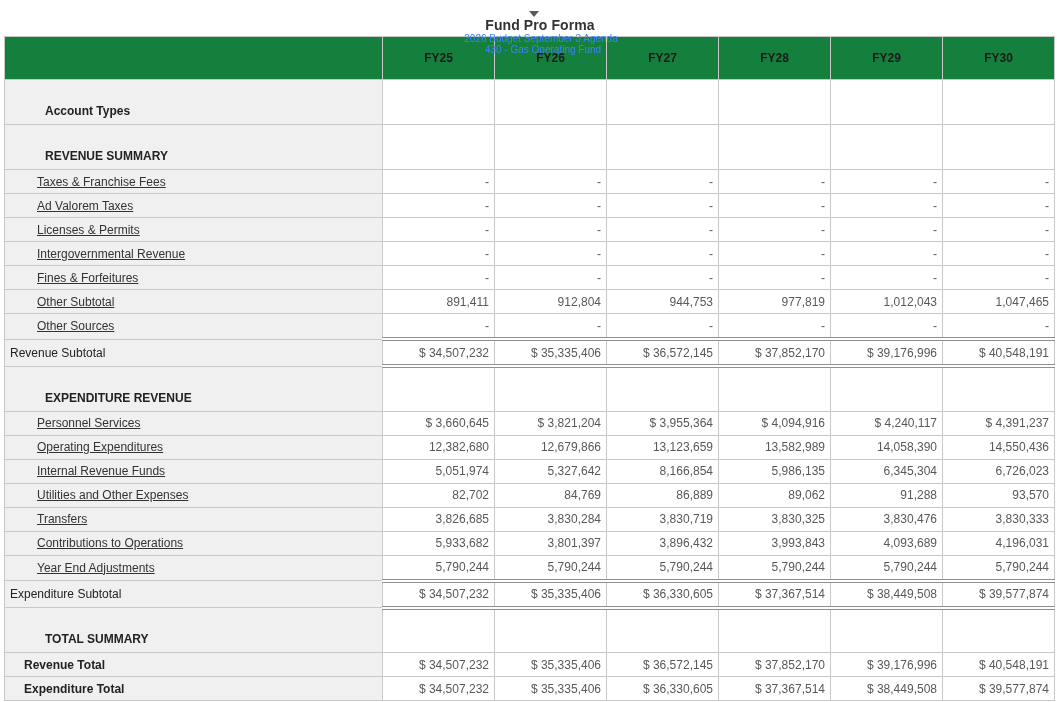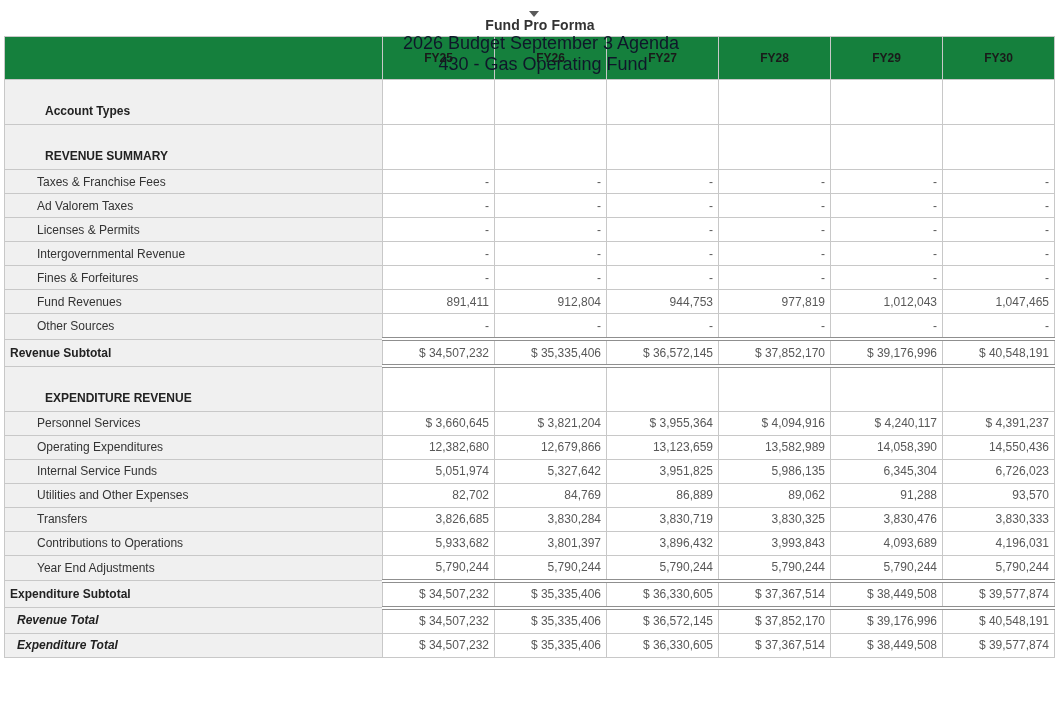--- a/index.html
+++ b/index.html
@@ -19,21 +19,21 @@
     border-right:5px solid transparent;
     border-top:6px solid #5a5a5a;
     margin-top:2px;
     cursor:pointer;
   }
   .report-title {
     font-size:14px; font-weight:bold; color:#333333;
     margin-left:13px; letter-spacing:0.1px;
   }
   .report-sub {
-    font-size:18px; color:#0f172a; margin-left:15px;
+    font-size:10px; color:#3b82f6; margin-left:15px;
   }
   .report-sub.second { margin-left:19px; }
 
   
   table.pro-forma {
     border-collapse:collapse; table-layout:fixed;
     width:1051px; margin-left:4px;
     font-size:12px;
   }
   col.c-label { width:378px; }
@@ -51,37 +51,37 @@
     background:#f0f0f0; color:#333333;
     text-align:left; padding-left:5px;
   }
   td.val {
     background:#ffffff; color:#585858;
     text-align:right; padding-right:5px;
   }
 
   
   tr.row-detail td   { height:21px; }
-  tr.row-detail td.lbl { padding-left:32px; }
+  tr.row-detail td.lbl { padding-left:32px;text-decoration:underline; }
 
   tr.row-section td  { height:37px; }
   tr.row-section td.lbl {
     font-weight:bold; color:#222222;
     vertical-align:bottom; padding-bottom:6px;padding-left:40px;
   }
 
   tr.row-subtotal td { height:21px; }
-  tr.row-subtotal td.lbl { font-weight:bold; color:#222222;margin-top:36px; }
+  tr.row-subtotal td.lbl { font-weight:normal; color:#222222;margin-top:36px; }
   tr.row-subtotal td.val {
     border-top:4px double #8f8f8f;
     border-bottom:4px double #8f8f8f;
   }
 
   tr.row-total td { height:21px; }
-  tr.row-total td.lbl { font-weight:bold; color:#222222; padding-left:12px;font-style:italic; }
+  tr.row-total td.lbl { font-weight:bold; color:#222222; padding-left:19px; }
 </style>
 </head>
 <body>
 
 <div class="title-bar">
   <span class="tri"></span>
   <span class="report-title">Fund Pro Forma</span>
   <span class="report-sub">2026 Budget September 3 Agenda</span>
   <span class="report-sub second">430 - Gas Operating Fund</span>
 </div>
@@ -165,21 +165,21 @@
       <tr class="row-detail">
         <td class="lbl">Fines &amp; Forfeitures</td>
         <td class="val">-</td>
         <td class="val">-</td>
         <td class="val">-</td>
         <td class="val">-</td>
         <td class="val">-</td>
         <td class="val">-</td>
       </tr>
       <tr class="row-detail">
-        <td class="lbl">Fund Revenues</td>
+        <td class="lbl">Other Subtotal</td>
         <td class="val">891,411</td>
         <td class="val">912,804</td>
         <td class="val">944,753</td>
         <td class="val">977,819</td>
         <td class="val">1,012,043</td>
         <td class="val">1,047,465</td>
       </tr>
       <tr class="row-detail">
         <td class="lbl">Other Sources</td>
         <td class="val">-</td>
@@ -219,24 +219,24 @@
       <tr class="row-detail">
         <td class="lbl">Operating Expenditures</td>
         <td class="val">12,382,680</td>
         <td class="val">12,679,866</td>
         <td class="val">13,123,659</td>
         <td class="val">13,582,989</td>
         <td class="val">14,058,390</td>
         <td class="val">14,550,436</td>
       </tr>
       <tr class="row-detail">
-        <td class="lbl">Internal Service Funds</td>
+        <td class="lbl">Internal Revenue Funds</td>
         <td class="val">5,051,974</td>
         <td class="val">5,327,642</td>
-        <td class="val">3,951,825</td>
+        <td class="val">8,166,854</td>
         <td class="val">5,986,135</td>
         <td class="val">6,345,304</td>
         <td class="val">6,726,023</td>
       </tr>
       <tr class="row-detail">
         <td class="lbl">Utilities and Other Expenses</td>
         <td class="val">82,702</td>
         <td class="val">84,769</td>
         <td class="val">86,889</td>
         <td class="val">89,062</td>
@@ -272,20 +272,29 @@
       </tr>
       <tr class="row-subtotal">
         <td class="lbl">Expenditure Subtotal</td>
         <td class="val">$ 34,507,232</td>
         <td class="val">$ 35,335,406</td>
         <td class="val">$ 36,330,605</td>
         <td class="val">$ 37,367,514</td>
         <td class="val">$ 38,449,508</td>
         <td class="val">$ 39,577,874</td>
       </tr>
+      <tr class="row-section">
+        <td class="lbl">TOTAL SUMMARY</td>
+        <td class="val"></td>
+        <td class="val"></td>
+        <td class="val"></td>
+        <td class="val"></td>
+        <td class="val"></td>
+        <td class="val"></td>
+      </tr>
       <tr class="row-total">
         <td class="lbl">Revenue Total</td>
         <td class="val">$ 34,507,232</td>
         <td class="val">$ 35,335,406</td>
         <td class="val">$ 36,572,145</td>
         <td class="val">$ 37,852,170</td>
         <td class="val">$ 39,176,996</td>
         <td class="val">$ 40,548,191</td>
       </tr>
       <tr class="row-total">

